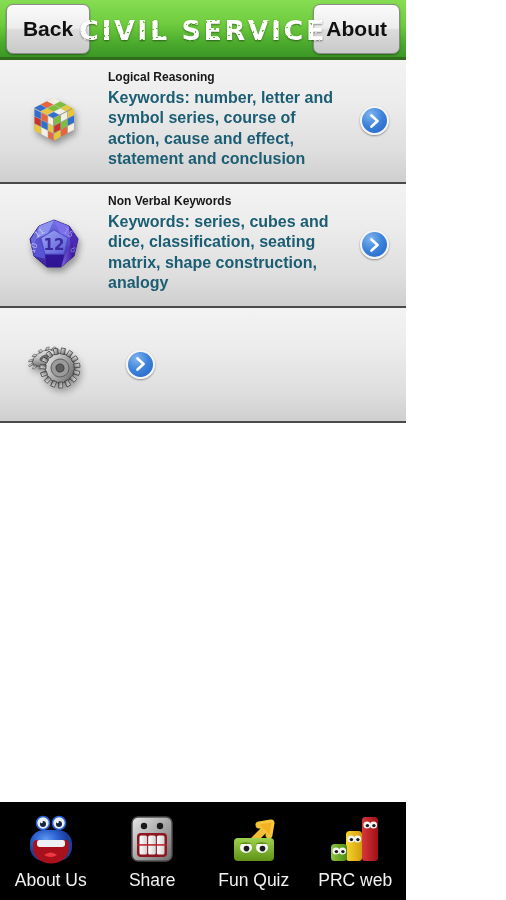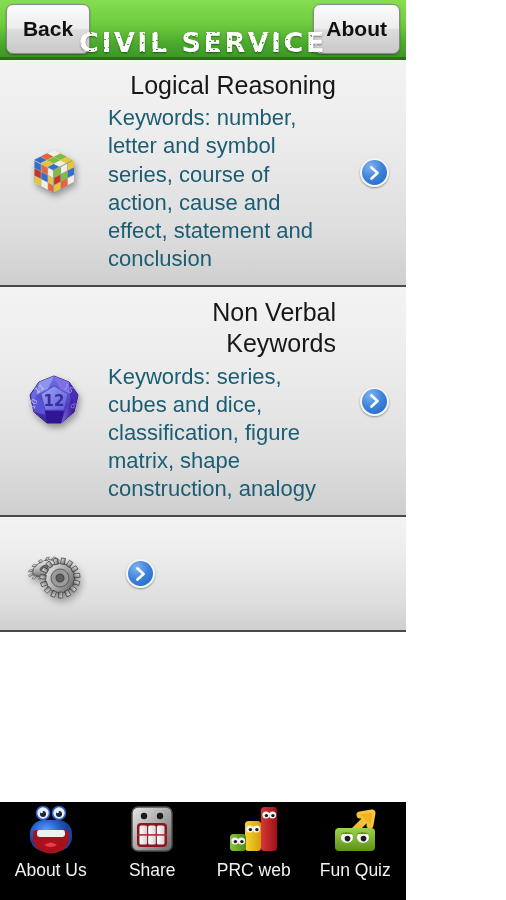--- a/index.html
+++ b/index.html
@@ -22,21 +22,21 @@
   .hdr-btn {
     min-width:84px; height:50px;
     border:1px solid #8a8a8a; border-radius:7px;
     background:linear-gradient(to bottom,#fbfbfb 0%,#ededed 48%,#dcdcdc 52%,#c9c9c9 100%);
     box-shadow:0 1px 2px rgba(0,0,0,.35), inset 0 1px 0 #fff;
     color:#111; font-size:21px; font-weight:bold;
     display:flex; align-items:center; justify-content:center;
     cursor:pointer; padding:0 12px;
   }
   .hdr-title {
-    position:absolute; left:0; right:0; top:12px; height:60px;
+    position:absolute; left:0; right:0; top:0; height:60px;
     display:flex; align-items:center; justify-content:center;
     pointer-events:none;
   }
   .hdr-title span {
     color:#fff; font-size:27px; font-weight:bold;
     letter-spacing:2.5px;
     font-family:"DejaVu Sans", sans-serif;
     text-shadow:0 1px 2px rgba(0,0,0,.45);
     
     -webkit-mask-image:
@@ -57,25 +57,25 @@
     background:linear-gradient(to bottom,#f3f3f3 0%,#ececec 35%,#dedede 75%,#cfcfcf 100%);
     border-bottom:2px solid #4a4a4a;
     cursor:pointer;
   }
   .row-icon {
     width:108px; min-width:108px; height:100%;
     display:flex; align-items:center; justify-content:center;
   }
   .row-text { flex:1; padding:10px 6px 12px 0; }
   .row-title {
-    font-size:25px; font-weight:normal; color:#171717;
-    line-height:1.25; margin-bottom:3px;text-align:right;
+    font-size:12px; font-weight:bold; color:#171717;
+    line-height:1.25; margin-bottom:3px;
   }
   .row-kw {
-    font-size:22px; font-weight:normal; color:#1b5d72;
+    font-size:16px; font-weight:bold; color:#1b5d72;
     line-height:1.28;
   }
   .row-arrow {
     width:64px; min-width:64px;
     display:flex; align-items:center; justify-content:center;
   }
   .disc {
     width:29px; height:29px; border-radius:50%;
     background:radial-gradient(circle at 34% 26%,#7fb4ef 0%,#3d82da 48%,#1e63c4 100%);
     border:2px solid #f4f4f4;
@@ -90,21 +90,21 @@
   
   .blank { background:#fff; }
 
   
   .tabbar {
     position:absolute; left:0; bottom:0; width:100%; height:98px;
     background:#000; display:flex; align-items:center;
   }
   .tab {
     flex:1; height:100%;
-    display:flex; flex-direction:column; align-items:center; 
+    display:flex; flex-direction:column; align-items:center; justify-content:center;
     gap:6px; cursor:pointer;
   }
   .tab-ico { height:54px; display:flex; align-items:center; justify-content:center; }
   .tab-label { color:#f2f2f2; font-size:17.5px; line-height:1; }
 </style>
 </head>
 <body>
 
 <div id="app">
 
@@ -209,21 +209,21 @@
 
           <text x="28" y="33" font-family="DejaVu Sans, sans-serif" font-size="15" font-weight="bold" fill="#3a2b9e" text-anchor="middle">12</text>
           <text x="15" y="18" font-family="DejaVu Sans, sans-serif" font-size="8" fill="#c9c6ef" text-anchor="middle" transform="rotate(-35 15 18)">11</text>
           <text x="41" y="18" font-family="DejaVu Sans, sans-serif" font-size="8" fill="#9c97e8" text-anchor="middle" transform="rotate(32 41 18)">15</text>
           <text x="10" y="32" font-family="DejaVu Sans, sans-serif" font-size="8" fill="#bdbaec" text-anchor="middle" transform="rotate(-68 10 32)">10</text>
           <text x="45" y="34" font-family="DejaVu Sans, sans-serif" font-size="8" fill="#7e78dd" text-anchor="middle" transform="rotate(62 45 34)">6</text>
         </svg>
       </div>
       <div class="row-text">
         <div class="row-title">Non Verbal Keywords</div>
-        <div class="row-kw">Keywords: series, cubes and dice, classification, figure matrix, shape construction, analogy</div>
+        <div class="row-kw">Keywords: series, cubes and dice, classification, seating matrix, shape construction, analogy</div>
       </div>
       <div class="row-arrow">
         <span class="disc">
           <svg width="13" height="14" viewBox="0 0 13 14">
               <path d="M3.5 1.5 L9.5 7 L3.5 12.5" fill="none" stroke="#fff" stroke-width="2.6" stroke-linecap="round" stroke-linejoin="round"></path>
             </svg>
         </span>
       </div>
     </div>
 
@@ -357,20 +357,49 @@
           <rect x="10" y="30" width="30" height="1.8" fill="#b9202c" opacity=".85"></rect>
         </svg>
       </div>
       <div class="tab-label">Share</div>
     </div>
 
     <div class="tab">
       <div class="tab-ico">
         <svg width="56" height="50" viewBox="0 0 56 50">
           <defs>
+            <linearGradient id="gq" x1="0" y1="0" x2="0" y2="1">
+                <stop offset="0" stop-color="#9ed14c"></stop>
+                <stop offset="1" stop-color="#5d9216"></stop>
+              </linearGradient>
+            <linearGradient id="ar" x1="0" y1="1" x2="1" y2="0">
+                <stop offset="0" stop-color="#f0a81e"></stop>
+                <stop offset="1" stop-color="#f7c93f"></stop>
+              </linearGradient>
+          </defs>
+
+          <path d="M14 40 L40 14 M33 11 L45 9 L43 21" fill="none" stroke="url(#ar)" stroke-width="7" stroke-linecap="round" stroke-linejoin="round"></path>
+          <path d="M33.5 10.5 L45.5 8.5 L43.5 20.5 Z" fill="#f2b022"></path>
+
+          <rect x="8" y="24" width="40" height="23" rx="4" fill="url(#gq)"></rect>
+          <ellipse cx="20" cy="33.5" rx="6" ry="5.4" fill="#f6f6f6"></ellipse>
+          <ellipse cx="36" cy="33.5" rx="6" ry="5.4" fill="#f6f6f6"></ellipse>
+          <circle cx="20.5" cy="34.6" r="2.8" fill="#1c1c1c"></circle>
+          <circle cx="36.5" cy="34.6" r="2.8" fill="#1c1c1c"></circle>
+          <path d="M14 29.5 q6 -3.2 12 0.4 l-12 0 z" fill="#5d9216"></path>
+          <path d="M30 29.5 q6 -3.2 12 0.4 l-12 0 z" fill="#5d9216"></path>
+        </svg>
+      </div>
+      <div class="tab-label">Fun Quiz</div>
+    </div>
+
+    <div class="tab">
+      <div class="tab-ico">
+        <svg width="56" height="50" viewBox="0 0 56 50">
+          <defs>
             <linearGradient id="gg" x1="0" y1="0" x2="1" y2="0">
                 <stop offset="0" stop-color="#8cc63f"></stop>
                 <stop offset="1" stop-color="#4f8b15"></stop>
               </linearGradient>
             <linearGradient id="yg" x1="0" y1="0" x2="1" y2="0">
                 <stop offset="0" stop-color="#f7d531"></stop>
                 <stop offset="1" stop-color="#d39f0b"></stop>
               </linearGradient>
             <linearGradient id="rg" x1="0" y1="0" x2="1" y2="0">
                 <stop offset="0" stop-color="#d8373a"></stop>
@@ -393,43 +422,14 @@
           <rect x="4" y="30" width="16" height="17" rx="3.5" fill="url(#gg)"></rect>
           <circle cx="9" cy="37" r="3.6" fill="#f4f4f4"></circle>
             <circle cx="15.5" cy="37" r="3.6" fill="#f4f4f4"></circle>
           <circle cx="9.4" cy="37.6" r="1.7" fill="#1c1c1c"></circle>
             <circle cx="15.9" cy="37.6" r="1.7" fill="#1c1c1c"></circle>
         </svg>
       </div>
       <div class="tab-label">PRC web</div>
     </div>
 
-    <div class="tab">
-      <div class="tab-ico">
-        <svg width="56" height="50" viewBox="0 0 56 50">
-          <defs>
-            <linearGradient id="gq" x1="0" y1="0" x2="0" y2="1">
-                <stop offset="0" stop-color="#9ed14c"></stop>
-                <stop offset="1" stop-color="#5d9216"></stop>
-              </linearGradient>
-            <linearGradient id="ar" x1="0" y1="1" x2="1" y2="0">
-                <stop offset="0" stop-color="#f0a81e"></stop>
-                <stop offset="1" stop-color="#f7c93f"></stop>
-              </linearGradient>
-          </defs>
-
-          <path d="M14 40 L40 14 M33 11 L45 9 L43 21" fill="none" stroke="url(#ar)" stroke-width="7" stroke-linecap="round" stroke-linejoin="round"></path>
-          <path d="M33.5 10.5 L45.5 8.5 L43.5 20.5 Z" fill="#f2b022"></path>
-
-          <rect x="8" y="24" width="40" height="23" rx="4" fill="url(#gq)"></rect>
-          <ellipse cx="20" cy="33.5" rx="6" ry="5.4" fill="#f6f6f6"></ellipse>
-          <ellipse cx="36" cy="33.5" rx="6" ry="5.4" fill="#f6f6f6"></ellipse>
-          <circle cx="20.5" cy="34.6" r="2.8" fill="#1c1c1c"></circle>
-          <circle cx="36.5" cy="34.6" r="2.8" fill="#1c1c1c"></circle>
-          <path d="M14 29.5 q6 -3.2 12 0.4 l-12 0 z" fill="#5d9216"></path>
-          <path d="M30 29.5 q6 -3.2 12 0.4 l-12 0 z" fill="#5d9216"></path>
-        </svg>
-      </div>
-      <div class="tab-label">Fun Quiz</div>
-    </div>
-
   </div>
 </div>
 
 </body></html>

